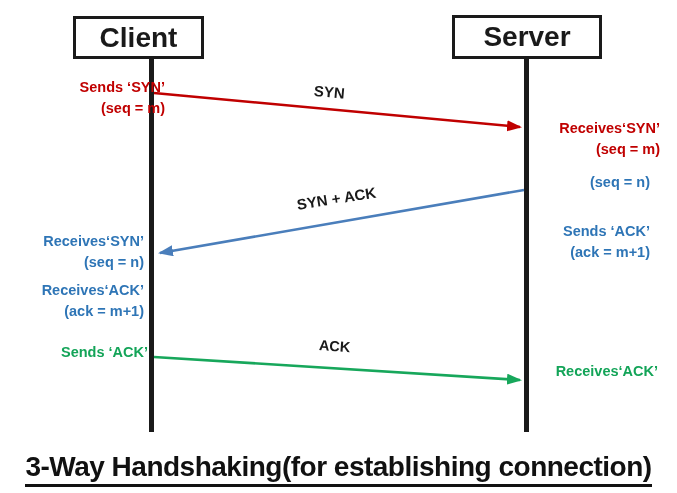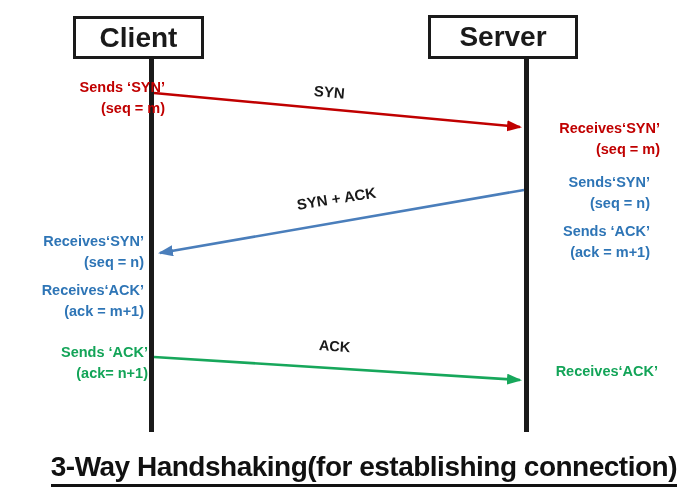--- a/index.html
+++ b/index.html
@@ -17,21 +17,21 @@
     background: #ffffff;
     display: flex;
     align-items: center;
     justify-content: center;
     font-weight: bold;
     font-size: 28px;
     color: #1a1a1a;
     box-sizing: border-box;
   }
   .actor-box.client { left: 73px; top: 16px; width: 131px; height: 43px; }
-  .actor-box.server { left: 428px; top: 15px; width: 150px; height: 44px; }
+  .actor-box.server { left: 452px; top: 15px; width: 150px; height: 44px; }
   .lifeline {
     position: absolute;
     width: 5px;
     top: 58px;
     height: 374px;
     background: #1a1a1a;
   }
   .lifeline.client-line { left: 149px; }
   .lifeline.server-line { left: 524px; }
   svg.arrows { position: absolute; left: 0; top: 0; }
@@ -63,21 +63,21 @@
   .note.server-sends-syn    { left: 530px; top: 172px; width: 120px; }
   .note.server-sends-ack    { left: 530px; top: 221px; width: 120px; }
   .note.client-receives-syn { left: 24px;  top: 231px; width: 120px; }
   .note.client-receives-ack { left: 24px;  top: 280px; width: 120px; }
   .note.client-sends-ack    { left: 28px;  top: 342px; width: 120px; }
   .note.server-receives-ack { left: 536px; top: 361px; width: 122px; }
   .diagram-title {
     position: absolute;
     left: 0; right: 0;
     top: 451px;
-    text-align: right;
+    text-align: center;
   }
   .diagram-title .title-text {
     display: inline-block;
     font-weight: bold;
     font-size: 28px;
     letter-spacing: -0.5px;
     color: #111111;
     border-bottom: 3px solid #111111;
     padding-bottom: 1px;
     white-space: nowrap;
@@ -123,42 +123,40 @@
     <span>Sends ‘SYN’</span>
     <span>(seq = m)</span>
   </div>
 
   <div class="note red server-receives-syn">
     <span>Receives‘SYN’</span>
     <span>(seq = m)</span>
   </div>
 
   <div class="note blue server-sends-syn">
-    <span>Sends‘SYN’</span>
     <span>(seq = n)</span>
   </div>
 
   <div class="note blue server-sends-ack">
     <span>Sends ‘ACK’</span>
     <span>(ack = m+1)</span>
   </div>
 
   <div class="note blue client-receives-syn">
     <span>Receives‘SYN’</span>
     <span>(seq = n)</span>
   </div>
 
   <div class="note blue client-receives-ack">
     <span>Receives‘ACK’</span>
     <span>(ack = m+1)</span>
   </div>
 
   <div class="note green client-sends-ack">
     <span>Sends ‘ACK’</span>
-    <span>(ack= n+1)</span>
   </div>
 
   <div class="note green server-receives-ack">
     <span>Receives‘ACK’</span>
   </div>
 
   <div class="diagram-title">
     <span class="title-text">3-Way Handshaking(for establishing connection)</span>
   </div>
 

